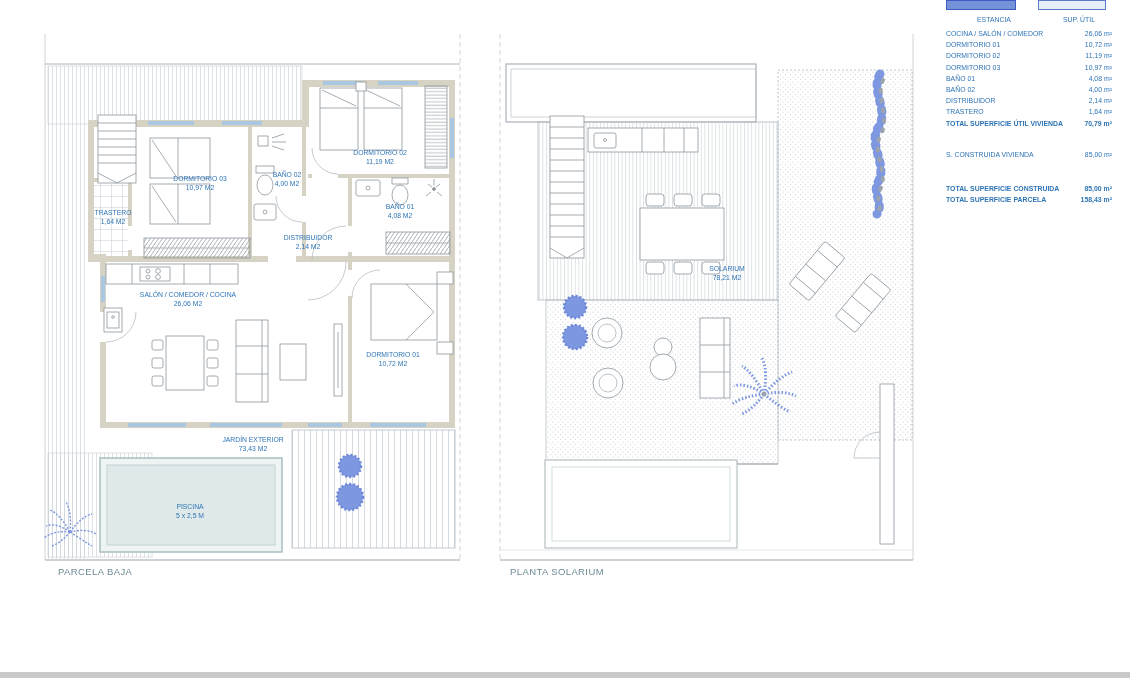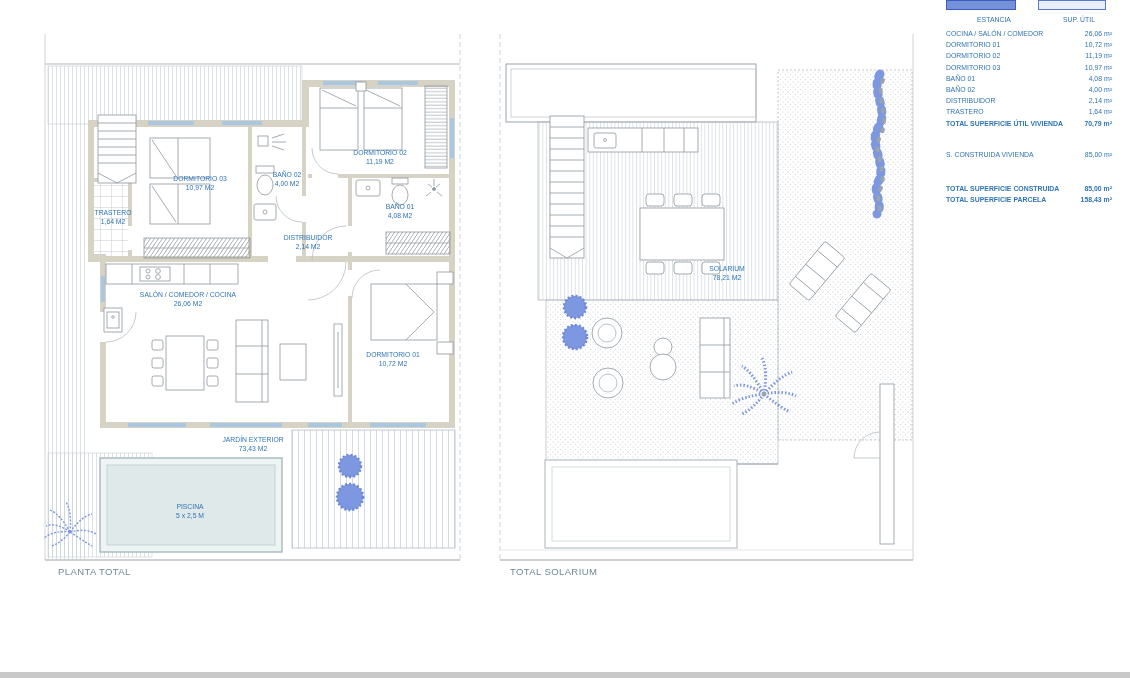--- a/index.html
+++ b/index.html
@@ -278,21 +278,21 @@
         <span>10,72 M2</span>
     </div>
     <div class="rlabel" style="left:213px;top:419px;">
       <span>JARDÍN EXTERIOR</span>
         <span>73,43 M2</span>
     </div>
     <div class="rlabel" style="left:150px;top:486px;">
       <span>PISCINA</span>
         <span>5 x 2,5 M</span>
     </div>
-    <div class="ptitle" style="left:18px;top:540px;">PLANTA TOTAL</div>
+    <div class="ptitle" style="left:18px;top:540px;">PARCELA BAJA</div>
   </div>
 
   <div class="plan" style="left:492px;top:26px;">
     <svg width="430" height="560" viewBox="0 0 430 560">
       <defs>
         <pattern id="Rvs" width="3.6" height="8" patternUnits="userSpaceOnUse">
           <line x1="0.5" y1="0" x2="0.5" y2="8" stroke="#ccd3d9" stroke-width="0.7"></line>
         </pattern>
         <pattern id="Rdots" width="5" height="5" patternUnits="userSpaceOnUse">
           <circle cx="1" cy="1" r="0.55" fill="#c2c8cd"></circle>
@@ -409,21 +409,21 @@
         <rect x="388" y="358" width="14" height="160" fill="#ffffff" stroke="#9aa3ab" stroke-width="0.9"></rect>
         <path d="M 362 432 A 26 26 0 0 1 388 406" stroke="#b6bec4" stroke-width="0.8" fill="none"></path>
         <line x1="362" y1="432" x2="388" y2="432" stroke="#b6bec4" stroke-width="0.8"></line>
       </g>
     </svg>
 
     <div class="rlabel" style="left:235px;top:248px;">
       <span>SOLARIUM</span>
         <span>78,21 M2</span>
     </div>
-    <div class="ptitle" style="left:18px;top:540px;">TOTAL SOLARIUM</div>
+    <div class="ptitle" style="left:18px;top:540px;">PLANTA SOLARIUM</div>
   </div>
 
   <div class="hbox hbox1"></div>
   <div class="hbox hbox2"></div>
 
   <div class="atable">
     <div class="hdr">
       <span class="hname">ESTANCIA</span>
       <span class="hval">SUP. ÚTIL</span>
     </div>

